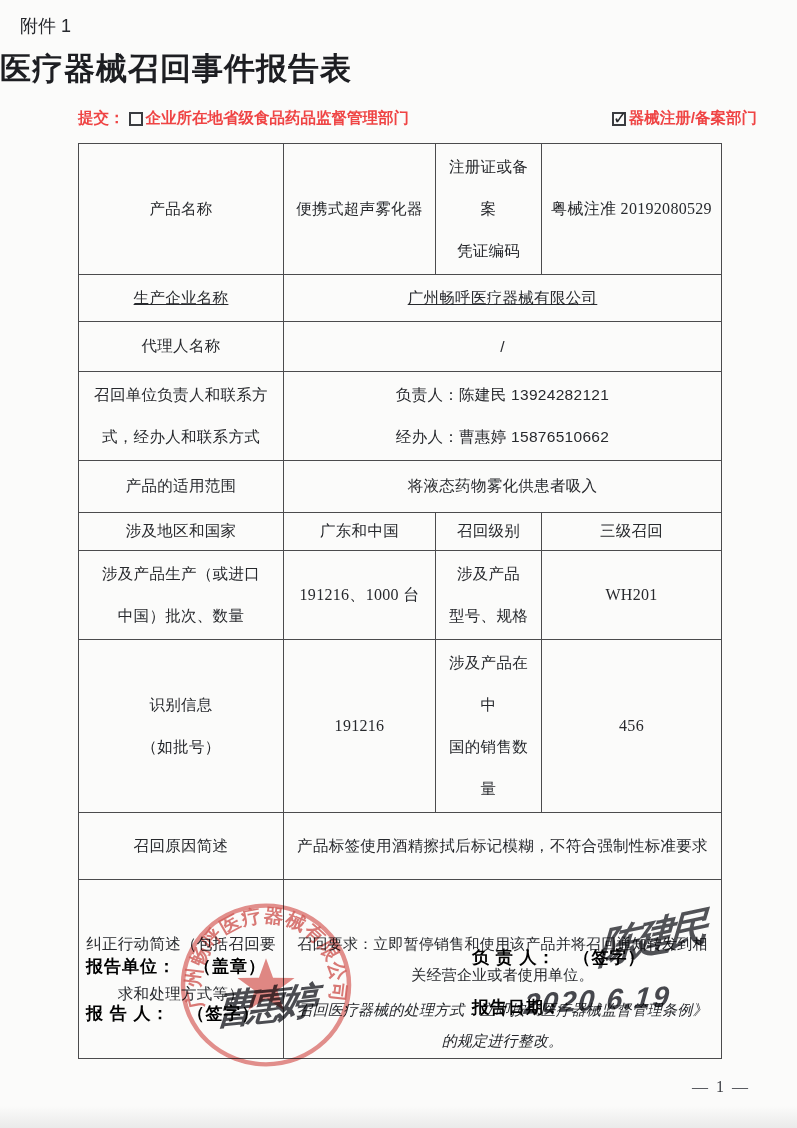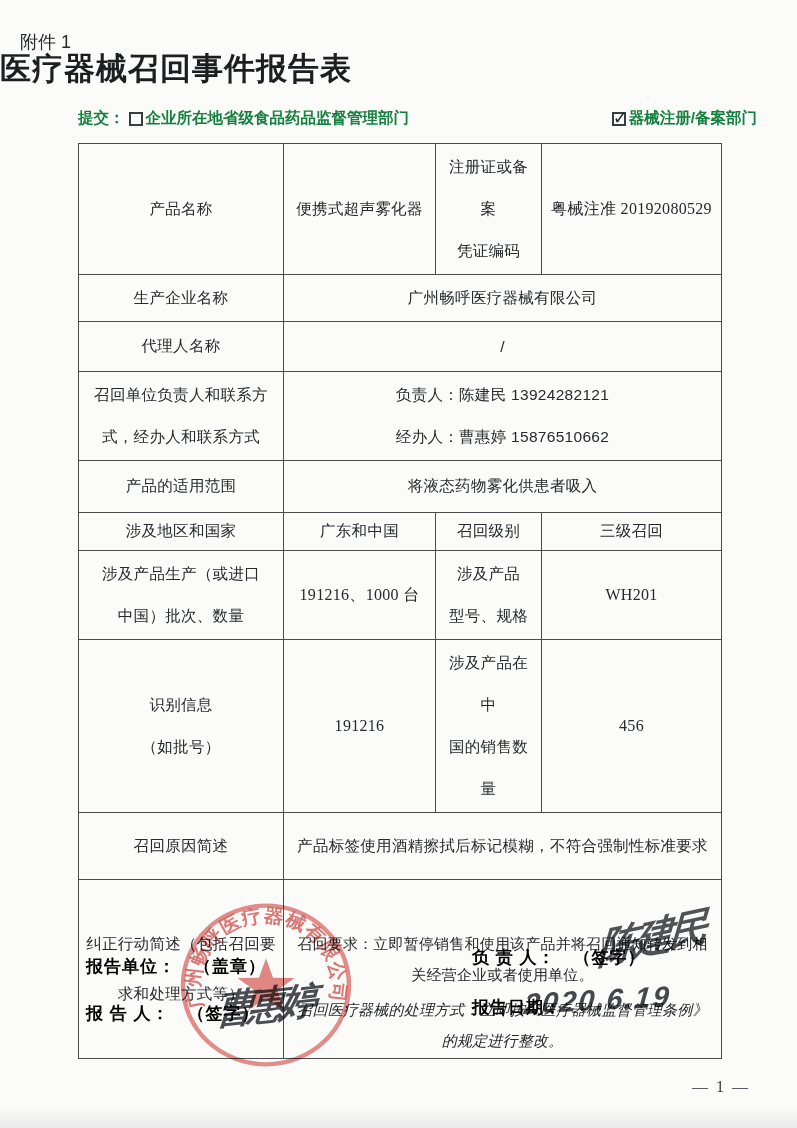--- a/index.html
+++ b/index.html
@@ -6,31 +6,31 @@
   html,body { width:797px; height:1128px; }
   body {
     font-family:"Liberation Sans","DejaVu Sans",sans-serif;
     background:#fbfbfa;
     color:#2b2b2b;
     position:relative;
     overflow:hidden;
   }
   .page { position:absolute; inset:0; }
 
-  .attachment { position:absolute; left:20px; top:14px; font-size:18px; color:#27292e;margin-top:16px; }
+  .attachment { position:absolute; left:20px; top:14px; font-size:18px; color:#27292e; }
   .title {
     position:absolute; left:0; right:0; top:48px;
     text-align:left; font-size:31px; font-weight:bold;
     letter-spacing:1px; color:#1d1e22;
   }
 
   .submit-line {
     position:absolute; left:78px; right:40px; top:108px;
     display:flex; justify-content:space-between; align-items:flex-end;
-    font-size:15.5px; font-weight:600; color:#15803d;
+    font-size:15.5px; font-weight:600; color:#ef4444;
   }
   .submit-left, .submit-right { display:flex; align-items:center; }
   .cb {
     display:inline-block; width:14px; height:14px;
     border:2px solid #3a3c40; margin:0 3px 0 4px; position:relative;
     background:transparent; flex:0 0 auto;
   }
   .cb[data-checked="true"]::after {
     content:"✓"; position:absolute; left:-1px; top:-7px;
     font-size:18px; font-weight:bold; color:#26282c;
@@ -39,21 +39,21 @@
   table.form {
     position:absolute; left:78px; top:143px;
     border-collapse:collapse; table-layout:fixed; width:643px;
     font-size:15.5px; color:#27292d;
   }
   table.form td {
     border:1.5px solid #4b4b4d;
     text-align:center; vertical-align:middle;
     padding:2px 6px; letter-spacing:0.3px;
   }
-  tr.r1  td{height:93px;} tr.r2 td{height:47px;} tr.r3 td{height:50px;}
+  tr.r1  td{height:93px;} tr.r2 td{height:47px;text-decoration:underline;} tr.r3 td{height:50px;}
   tr.r4  td{height:87px;} tr.r5 td{height:52px;} tr.r6 td{height:38px;}
   tr.r7  td{height:88px;} tr.r8 td{height:90px;} tr.r9 td{height:67px;}
   tr.r10 td{height:143px;}
   .lines2 span{ display:block; line-height:42px; }
   .lines2w span{ display:block; line-height:50px; }
   .serif { font-family:"Liberation Serif","DejaVu Serif",serif; font-size:16px; }
   td.action-cell { text-align:left; padding:10px 9px; vertical-align:middle; }
   td.action-cell p { font-size:15px; line-height:31px; letter-spacing:0.2px;margin-top:46px; }
   td.action-cell p + p { margin-top:4px;font-style:italic; }
 

